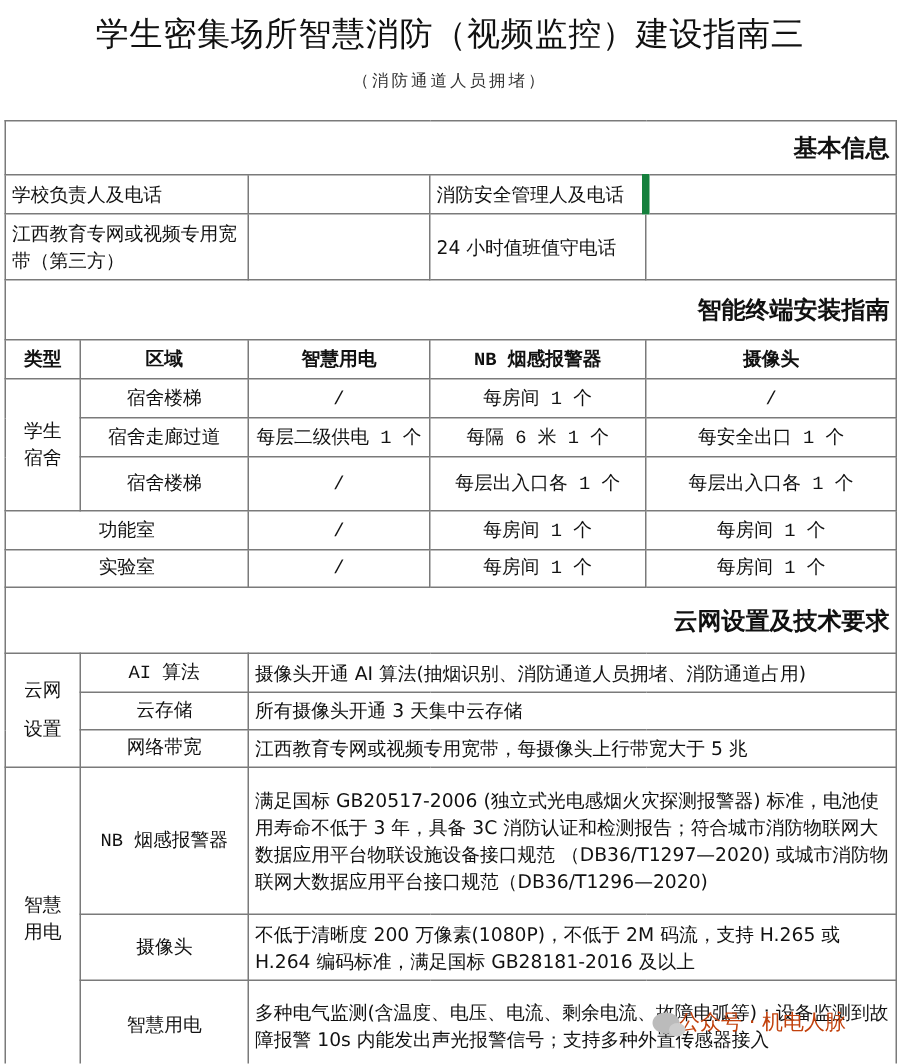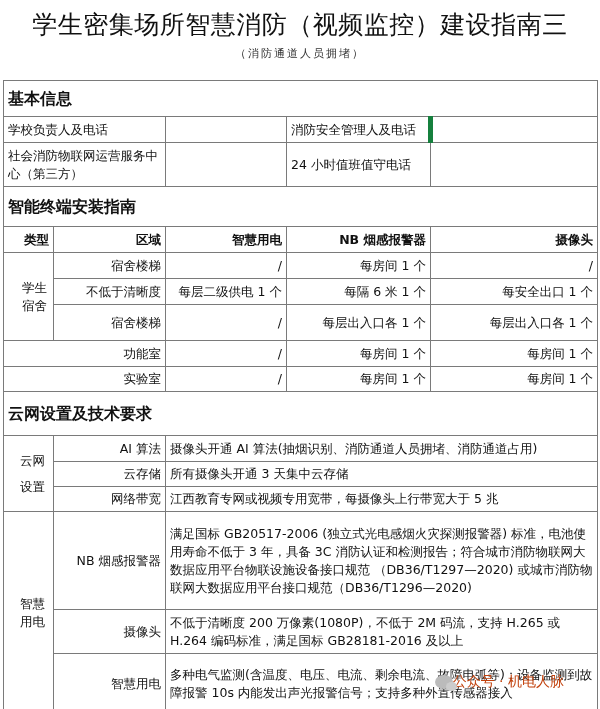--- a/index.html
+++ b/index.html
@@ -1,22 +1,22 @@
 <!DOCTYPE html>
 <html><head>
 <meta charset="utf-8">
 <style>
   html,body{margin:0;padding:0;background:#fff;}
   body{width:600px;height:709px;position:relative;overflow:hidden;font-family:"DejaVu Sans",sans-serif;color:#111;}
-  .title{position:absolute;left:0;top:8px;width:600px;text-align:center;font-size:25px;letter-spacing:0.5px;}
+  .title{position:absolute;left:0;top:8px;width:600px;text-align:center;font-size:22px;letter-spacing:0.5px;}
   .subtitle{position:absolute;left:0;top:46px;width:600px;text-align:center;font-size:11px;color:#333;letter-spacing:2px;}
   table{position:absolute;left:3px;top:80px;width:594px;border-collapse:collapse;table-layout:fixed;font-size:12.5px;}
   td{border:1px solid #7a7a7a;padding:0 4px;vertical-align:middle;line-height:18px;}
-  .sec{font-weight:bold;font-size:16px;text-align:left;}
-  .c{text-align:right;}
+  .sec{font-weight:bold;font-size:16px;text-align:right;}
+  .c{text-align:center;font-family:Liberation Mono, monospace;}
   .b{font-weight:bold;}
   .watermark{position:absolute;right:36px;top:673px;font-size:14px;color:#c2410c;display:flex;align-items:center;gap:0;}
   .wm-icon{display:inline-block;width:18px;height:14px;border-radius:50%;background:#bbb;position:relative;}
   .wm-icon:after{content:"";position:absolute;right:-4px;bottom:-2px;width:11px;height:9px;border-radius:50%;background:#ccc;}
 </style>
 </head>
 <body>
 
 <div class="title">学生密集场所智慧消防（视频监控）建设指南三</div>
 <div class="subtitle">（消防通道人员拥堵）</div>
@@ -34,21 +34,21 @@
       <tr style="height:36px">
     <td colspan="5" class="sec">基本信息</td>
   </tr>
   <tr style="height:26px">
     <td colspan="2">学校负责人及电话</td>
     <td></td>
     <td colspan="1" style="border-right:5px solid #15803d">消防安全管理人及电话</td>
     <td></td>
   </tr>
   <tr style="height:44px">
-    <td colspan="2">社会消防物联网运营服务中心（第三方）</td>
+    <td colspan="2">江西教育专网或视频专用宽带（第三方）</td>
     <td></td>
     <td>24 小时值班值守电话</td>
     <td></td>
   </tr>
 
   <tr style="height:40px">
     <td colspan="5" class="sec">智能终端安装指南</td>
   </tr>
   <tr style="height:26px" class="b">
     <td class="c">类型</td>
@@ -58,21 +58,21 @@
     <td class="c">摄像头</td>
   </tr>
   <tr style="height:26px">
     <td rowspan="3" class="c" style="padding:18px 6px">学生宿舍</td>
     <td class="c">宿舍楼梯</td>
     <td class="c">/</td>
     <td class="c">每房间 1 个</td>
     <td class="c">/</td>
   </tr>
   <tr style="height:26px">
-    <td class="c">不低于清晰度</td>
+    <td class="c">宿舍走廊过道</td>
     <td class="c">每层二级供电 1 个</td>
     <td class="c">每隔 6 米 1 个</td>
     <td class="c">每安全出口 1 个</td>
   </tr>
   <tr style="height:36px">
     <td class="c">宿舍楼梯</td>
     <td class="c">/</td>
     <td class="c">每层出入口各 1 个</td>
     <td class="c">每层出入口各 1 个</td>
   </tr>

